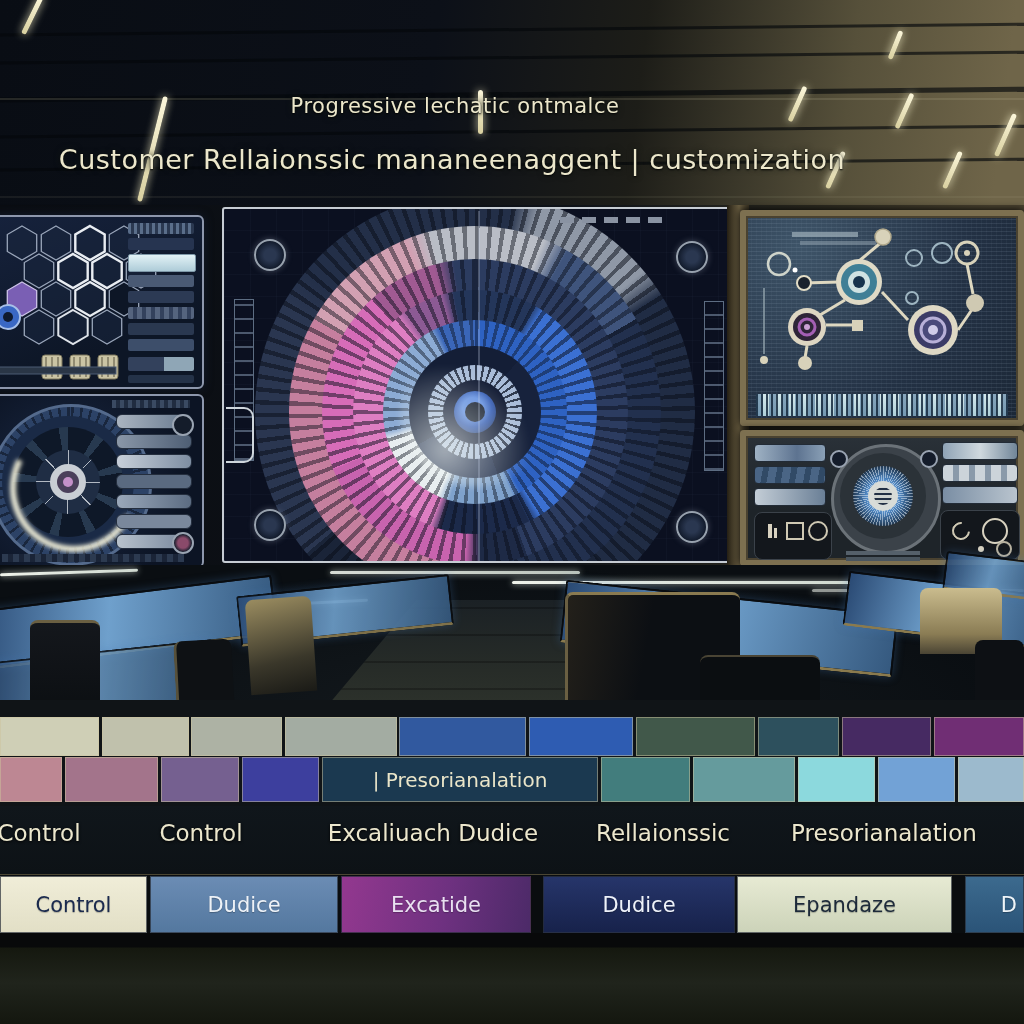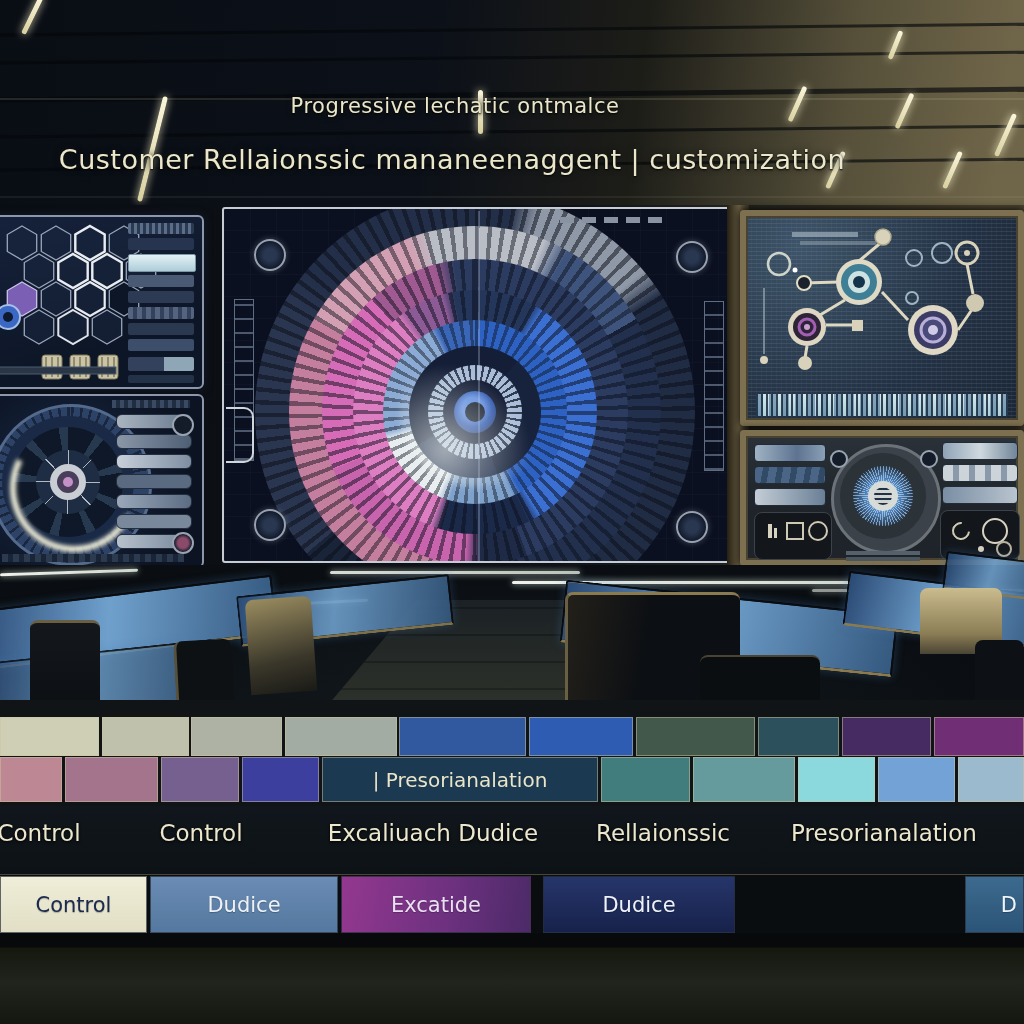--- a/index.html
+++ b/index.html
@@ -344,20 +344,21 @@
     <div class="feat" style="left:663px;top:14px">Rellaionssic</div>
     <div class="feat" style="left:884px;top:14px">Presorianalation</div>
   </div>
 
   <div class="abs" style="left:0;top:874px;width:1024px;height:1px;background:rgba(130,118,80,.55)"></div>
   <div class="abs" style="left:0;top:876px;width:1024px;height:57px;background:#0a0d0f">
     <div class="btn" style="left: 0px; width: 147px; background: linear-gradient(rgb(240, 237, 216), rgb(226, 223, 198)); color: rgb(27, 42, 78);">Control</div>
     <div class="btn" style="left: 150px; width: 188px; background: linear-gradient(rgb(107, 140, 180), rgb(84, 120, 159)); color: rgb(238, 242, 247);">Dudice</div>
     <div class="btn" style="left: 341px; width: 190px; background: linear-gradient(100deg, rgb(147, 56, 143), rgb(110, 49, 128) 55%, rgb(76, 42, 104)); color: rgb(233, 224, 241);">Excatide</div>
     <div class="btn" style="left: 543px; width: 192px; background: linear-gradient(rgb(38, 53, 106), rgb(23, 34, 75)); color: rgb(238, 242, 250);">Dudice</div>
+    <div class="btn" style="left: 737px; width: 215px; background: linear-gradient(rgb(231, 234, 211), rgb(204, 211, 185)); color: rgb(29, 42, 58);">Epandaze</div>
     <div class="btn" style="left: 965px; width: 59px; justify-content: flex-end; padding-right: 6px; background: linear-gradient(rgb(60, 106, 142), rgb(43, 84, 120)); color: rgb(238, 244, 248);">D</div>
   </div>
 
   <div class="abs" id="floor">
     
     
     
     
     
     

